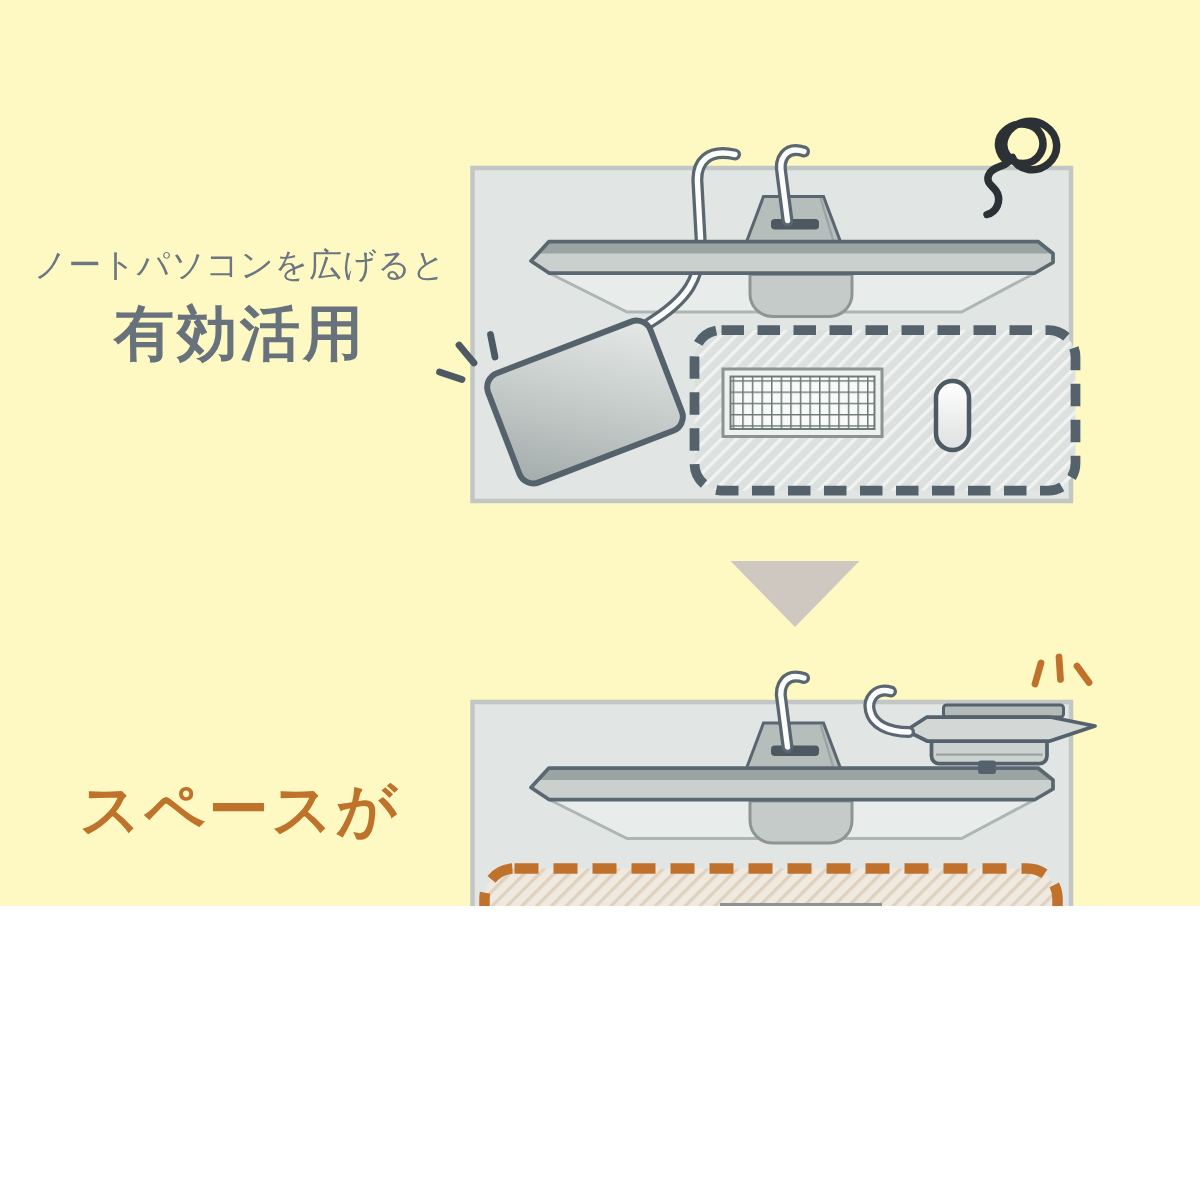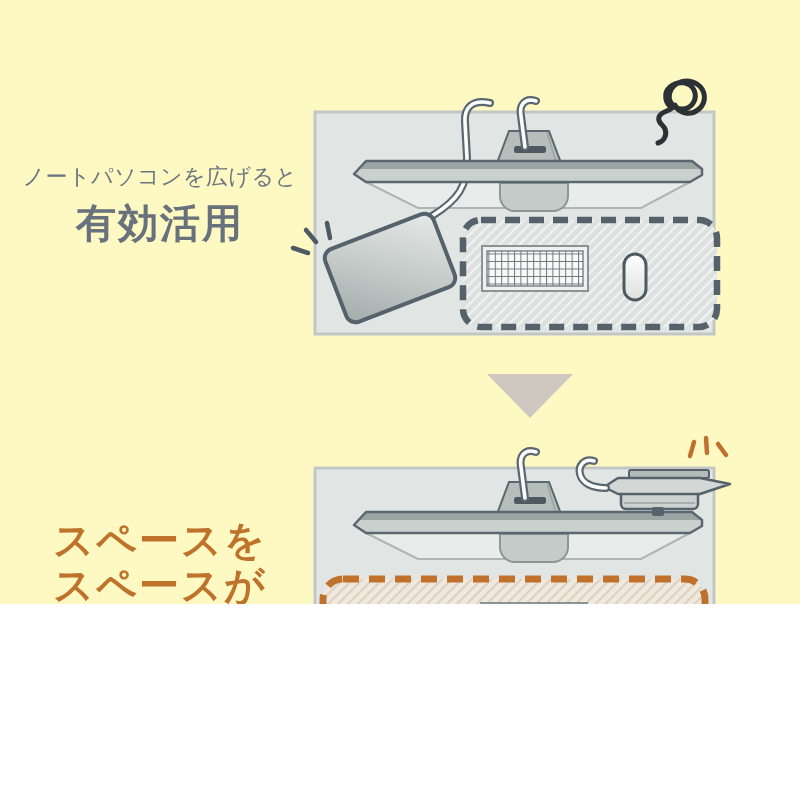--- a/index.html
+++ b/index.html
@@ -130,17 +130,16 @@
     </g>
   </g>
 </svg>
 
 <div class="cap cap-before">
   <p class="small">ノートパソコンを広げると</p>
   <p class="big">有効活用</p>
 </div>
 
 <div class="cap cap-after">
-  <p class="big">スペースを</p>
   <p class="big">スペースが</p>
 </div>
 
 </div>
 
 </body></html>

